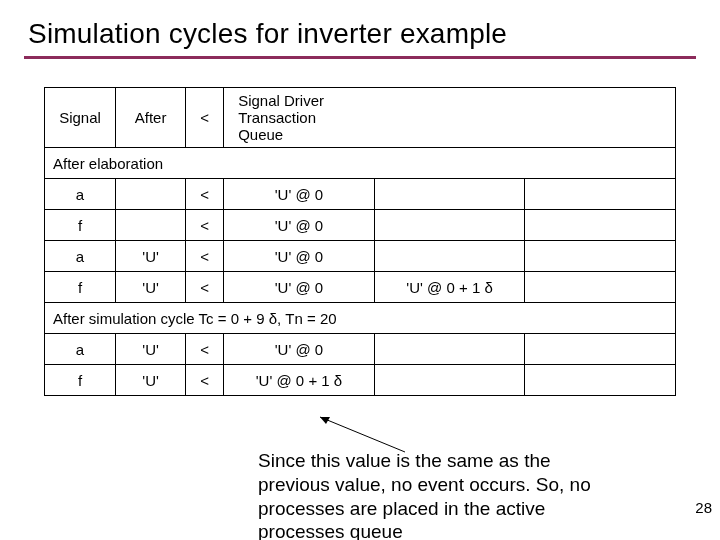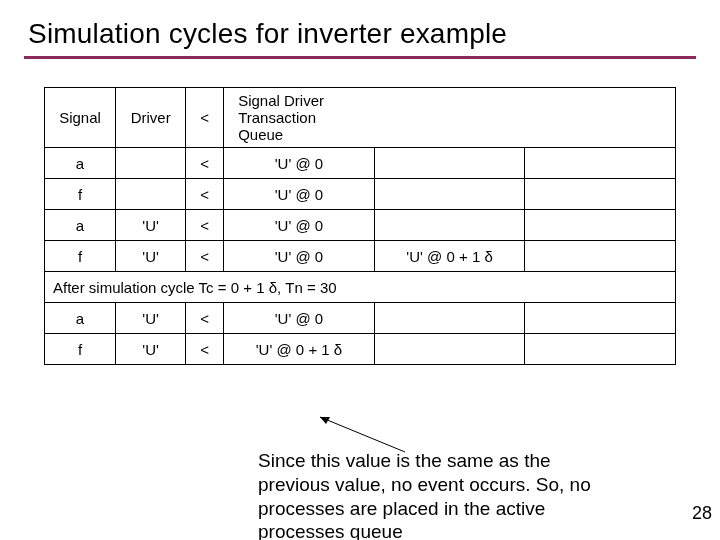--- a/index.html
+++ b/index.html
@@ -59,22 +59,22 @@
     position: absolute;
     left: 258px;
     top: 449px;
     width: 350px;
     font-size: 19px;
     line-height: 1.25;
   }
   .pagenum {
     position: absolute;
     right: 8px;
-    bottom: 16px;
-    font-size: 18px;
+    bottom: 24px;
+    font-size: 15px;
   }
 </style>
 </head>
 <body>
 
 <div class="title">Simulation cycles for inverter example</div>
 <div class="rule"></div>
 
 <div class="table-wrap">
   <table>
@@ -83,27 +83,30 @@
       <col style="width:70px">
       <col style="width:32px">
       <col style="width:150px">
       <col style="width:150px">
       <col style="width:150px">
     </colgroup>
     <tbody>
 
       <tr class="header-row">
         <td>Signal</td>
-        <td>Driver</td>
+        <td>After</td>
         <td>&lt;</td>
         <td class="no-side" style="text-align:left;">Signal Driver Transaction Queue</td>
         <td class="no-side"></td>
         <td style="border-left:none;"></td>
       </tr>
 
+      <tr class="section">
+        <td colspan="6">After elaboration</td>
+      </tr>
       <tr>
         <td>a</td>
         <td></td>
         <td>&lt;</td>
         <td>'U' @ 0</td>
         <td></td>
         <td></td>
       </tr>
       <tr>
         <td>f</td>
@@ -125,21 +128,21 @@
       <tr>
         <td>f</td>
         <td>'U'</td>
         <td>&lt;</td>
         <td>'U' @ 0</td>
         <td>'U' @ 0 + 1 δ</td>
         <td></td>
       </tr>
 
       <tr class="section">
-        <td colspan="6">After simulation cycle Tc = 0 + 1 δ, Tn = 30</td>
+        <td colspan="6">After simulation cycle Tc = 0 + 9 δ, Tn = 20</td>
       </tr>
       <tr>
         <td>a</td>
         <td>'U'</td>
         <td>&lt;</td>
         <td>'U' @ 0</td>
         <td></td>
         <td></td>
       </tr>
       <tr>

